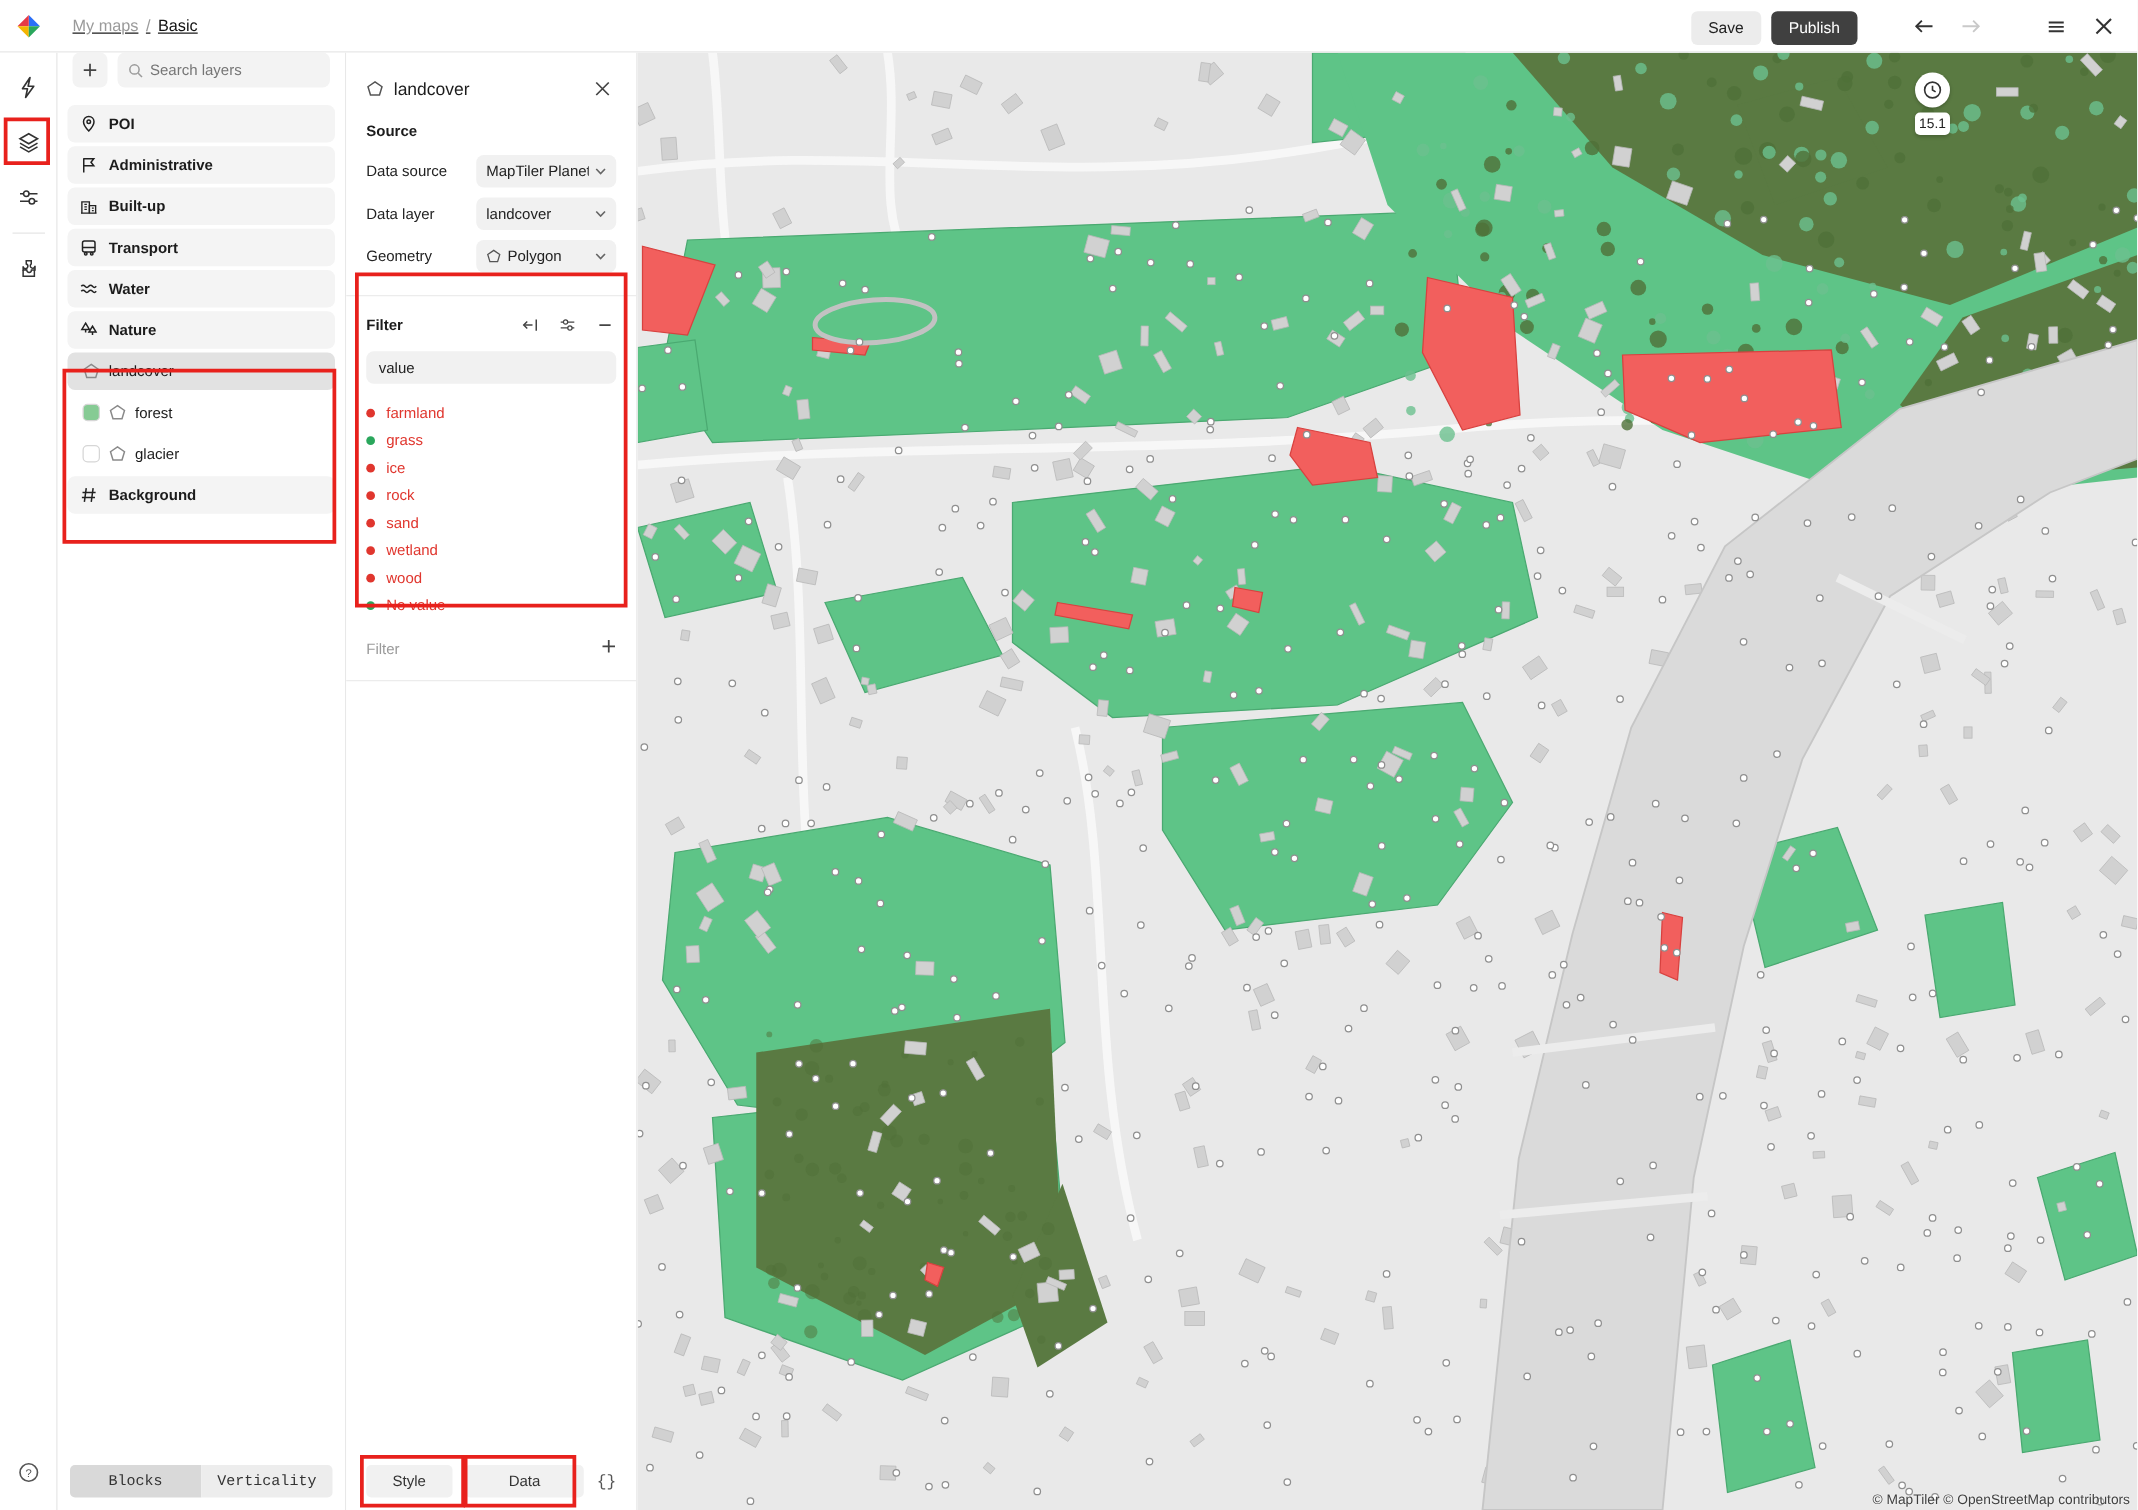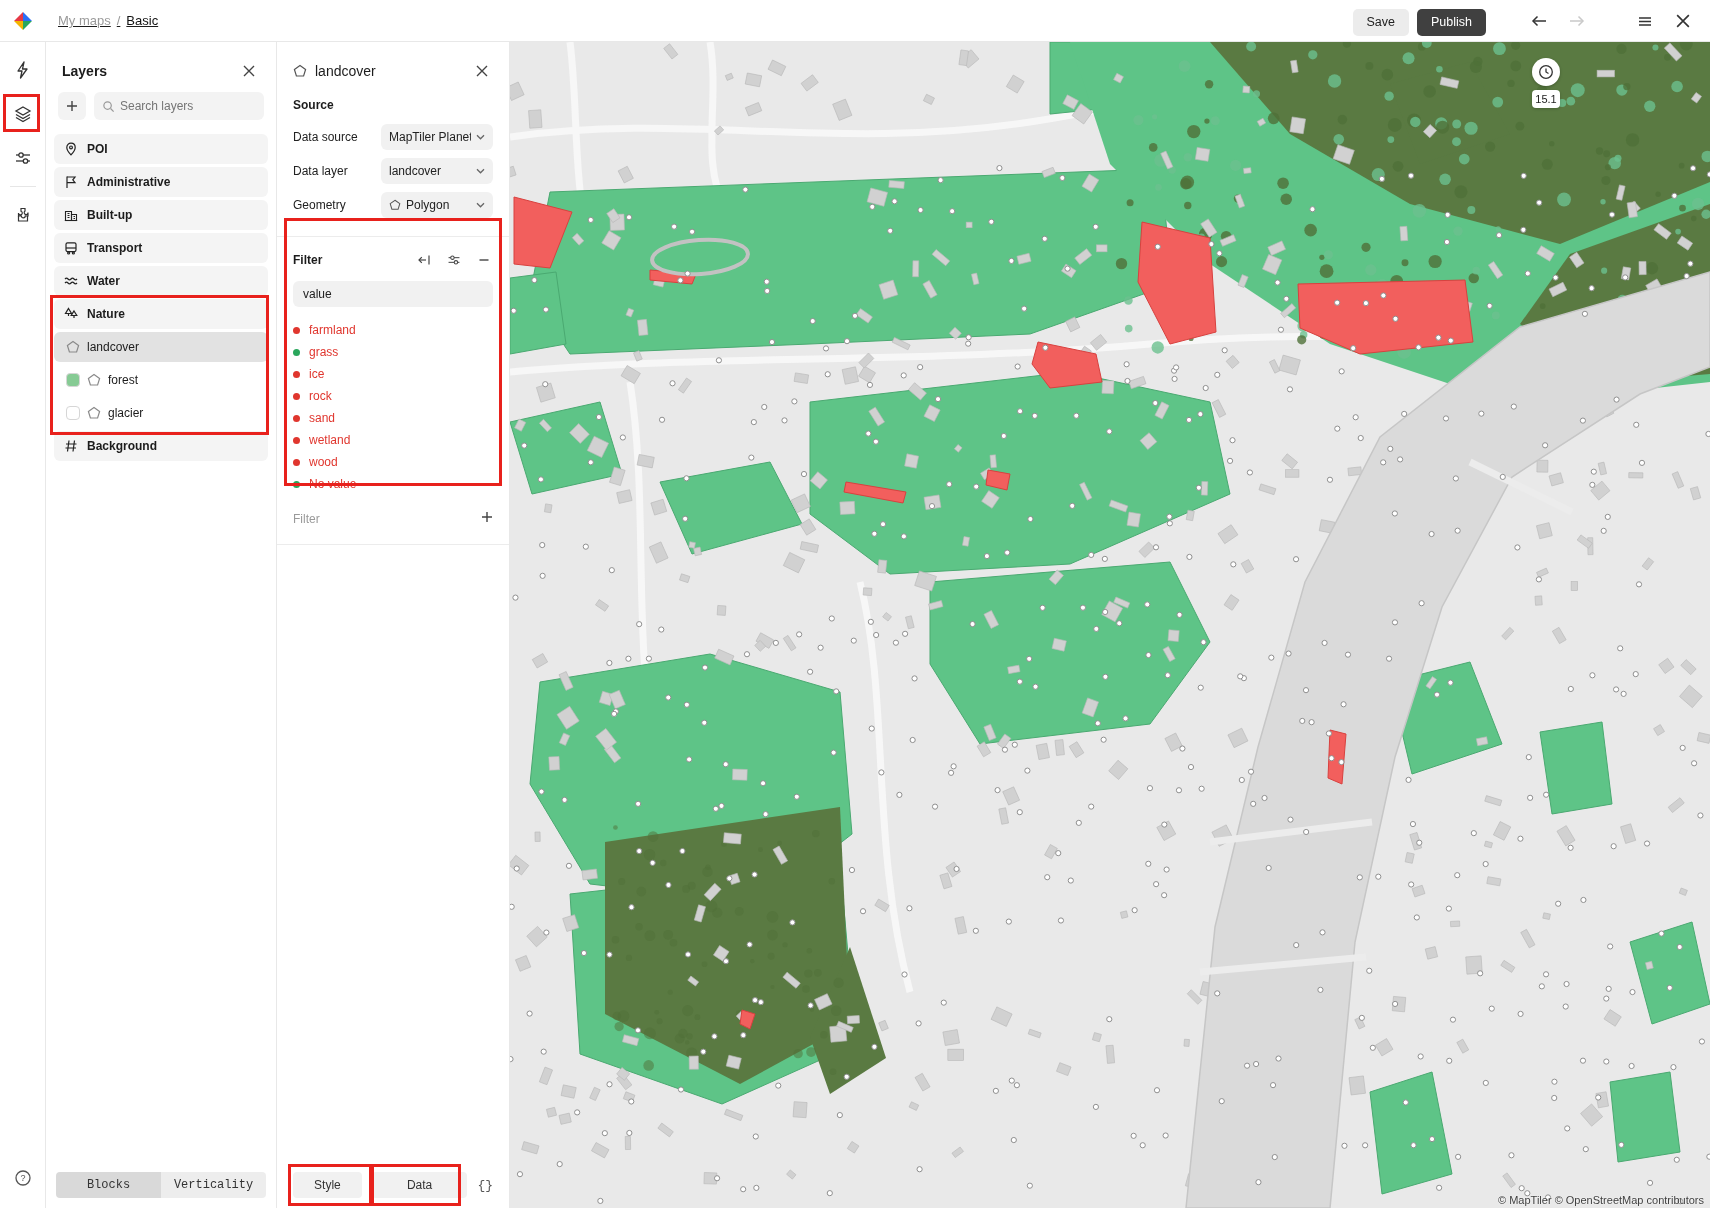--- a/index.html
+++ b/index.html
@@ -178,28 +178,20 @@
     </button>
     <button class="rail-btn rail-help">
       <svg viewBox="0 0 18 18" width="18" height="18">
           <circle cx="9" cy="9" r="7" fill="none" stroke="#555" stroke-width="1.3"></circle>
           <text x="9" y="12.3" font-size="9" text-anchor="middle" fill="#555" font-family="Liberation Sans, sans-serif">?</text>
         </svg>
     </button>
   </nav>
 
   <aside class="layers-panel">
-    <div class="panel-header">
-      <span class="panel-title">Layers</span>
-      <button class="panel-close">
-        <svg width="12" height="12" viewBox="0 0 12 12" stroke="#444" stroke-width="1.4">
-            <path d="M1 1 L11 11 M11 1 L1 11"></path>
-          </svg>
-      </button>
-    </div>
     <div class="search-row">
       <button class="plus-btn">
         <svg width="12" height="12" viewBox="0 0 12 12" stroke="#444" stroke-width="1.4">
             <path d="M6 1 V11 M1 6 H11"></path>
           </svg>
       </button>
       <div class="search-box">
         <svg viewBox="0 0 14 14" width="13" height="13" fill="none" stroke="#9a9a9a" stroke-width="1.3">
             <circle cx="6" cy="6" r="4"></circle>
             <path d="M9.2 9.2 L12.5 12.5"></path>

